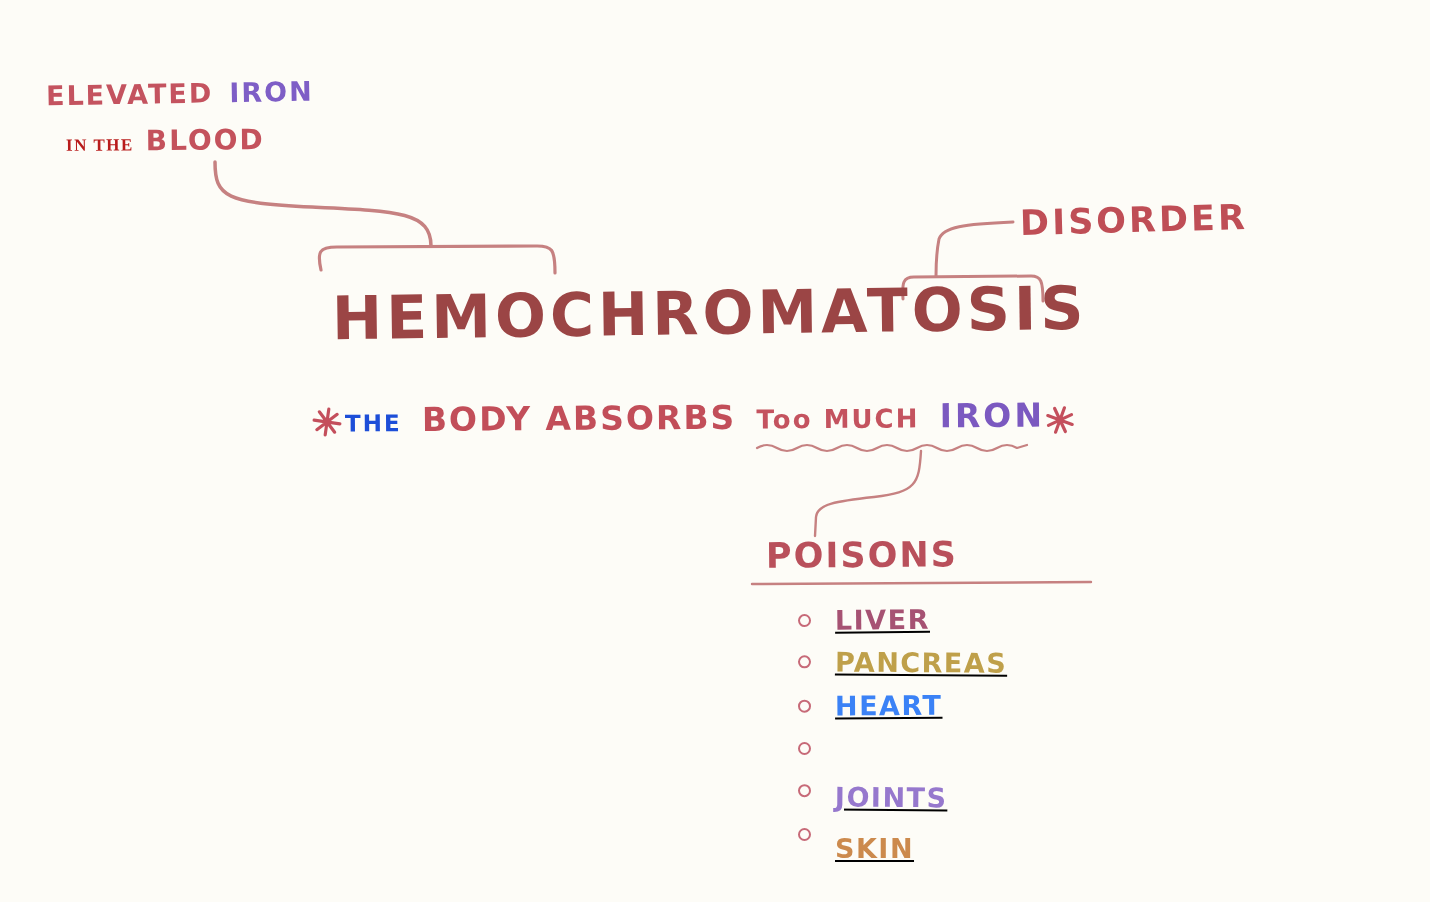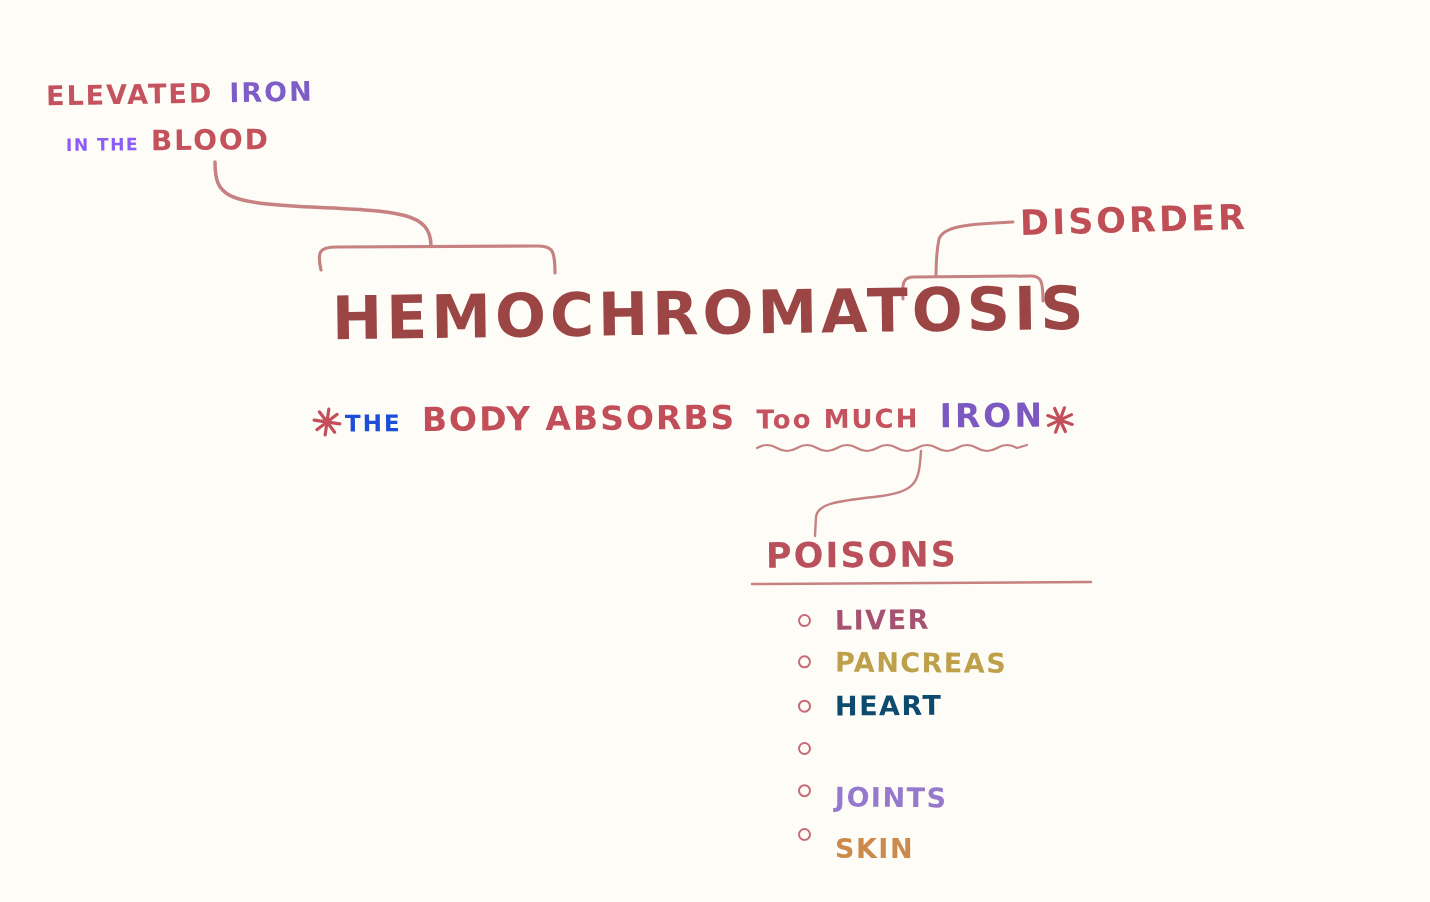--- a/index.html
+++ b/index.html
@@ -23,21 +23,21 @@
   .title{left:332px;top:278px;font-size:60px;letter-spacing:4px;transform:rotate(-0.8deg);white-space:nowrap;}
 
   .subtitle{left:345px;top:398px;width:700px;display:flex;justify-content:space-between;align-items:baseline;transform:rotate(-0.4deg);}
   .sub-the{font-size:23px;letter-spacing:2px;}
   .sub-body{font-size:33px;letter-spacing:2px;white-space:nowrap;}
   .sub-toomuch{font-size:26px;letter-spacing:2px;white-space:nowrap;}
   .sub-iron{font-size:33px;letter-spacing:3px;}
 
   .poisons-heading{left:766px;top:535px;font-size:35px;letter-spacing:2px;transform:rotate(-0.5deg);}
 
-  .poison-list{left:798px;top:603px;display:flex;flex-direction:column;gap:11px;}
+  .poison-list{left:798px;top:603px;display:flex;flex-direction:column;gap:11px;text-decoration:underline;}
   .poison-row{display:flex;align-items:center;height:32px;}
   .bullet{width:9px;height:9px;border-radius:50%;border:2.5px solid #c76a78;margin-right:24px;flex:0 0 auto;background:transparent;}
   .poison-label{font-size:27px;letter-spacing:1.5px;white-space:nowrap;}
   .poison-row:nth-child(4) .poison-label{font-size:25px;}
   .poison-row:nth-child(1){transform:rotate(-0.6deg);}
   .poison-row:nth-child(2){transform:rotate(0.4deg);}
   .poison-row:nth-child(3){transform:rotate(-0.4deg);}
   .poison-row:nth-child(5){transform:rotate(0.5deg);}
 </style>
 </head>
@@ -61,21 +61,21 @@
     <g stroke-width="3.2" transform="translate(1060,420) rotate(20)" style="stroke: rgb(196, 79, 92);">
       <path d="M0,-13 L0,13 M-13,0 L13,0 M-9,-9 L9,9 M-9,9 L9,-9"></path>
     </g>
   </svg>
 
   <div class="abs row note-line1">
     <span style="color: rgb(196, 83, 95);">ELEVATED</span>
     <span style="color: rgb(126, 94, 198);">IRON</span>
   </div>
   <div class="abs row note-line2">
-    <span class="note-small" style="color: #8b5cf6;">IN THE</span>
+    <span class="note-small" style="color: #b91c1c; font-family: Liberation Serif, serif;">IN THE</span>
     <span class="note-big" style="color: rgb(196, 82, 92);">BLOOD</span>
   </div>
 
   <div class="abs disorder" style="color: rgb(191, 78, 86);">DISORDER</div>
 
   <div class="abs title" style="color: rgb(155, 69, 69);">HEMOCHROMATOSIS</div>
 
   <div class="abs subtitle">
     <span class="sub-the" style="color: #1d4ed8;">THE</span>
     <span class="sub-body" style="color: rgb(194, 78, 89);">BODY ABSORBS</span>
@@ -89,21 +89,21 @@
     <div class="poison-row">
       <span class="bullet" style="border-color: rgb(199, 106, 120);"></span>
       <span class="poison-label" style="color: rgb(166, 82, 115);">LIVER</span>
     </div>
     <div class="poison-row">
       <span class="bullet" style="border-color: rgb(199, 106, 120);"></span>
       <span class="poison-label" style="color: rgb(191, 160, 74);">PANCREAS</span>
     </div>
     <div class="poison-row">
       <span class="bullet" style="border-color: rgb(199, 106, 120);"></span>
-      <span class="poison-label" style="color: #0c4a6e;">HEART</span>
+      <span class="poison-label" style="color: #3b82f6;">HEART</span>
     </div>
     <div class="poison-row">
       <span class="bullet" style="border-color: rgb(199, 106, 120);"></span>
     </div>
     <div class="poison-row">
       <span class="bullet" style="border-color: rgb(199, 106, 120);"></span>
       <span class="poison-label" style="color: rgb(150, 120, 205); margin-top: 12px;">JOINTS</span>
     </div>
     <div class="poison-row">
       <span class="bullet" style="border-color: rgb(199, 106, 120);"></span>

